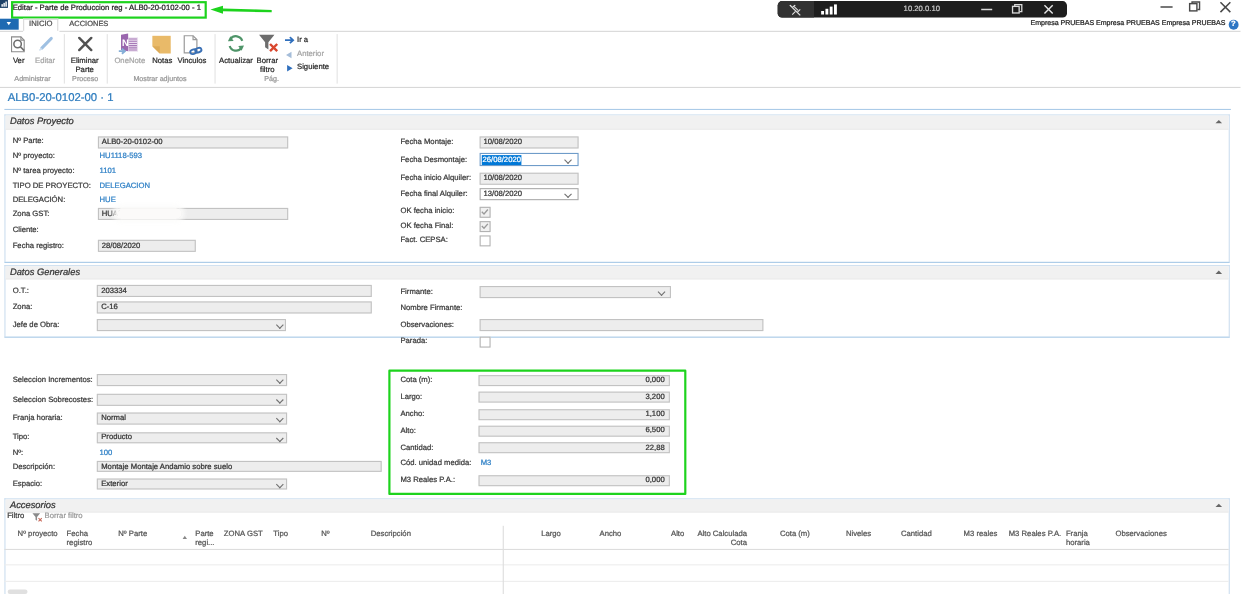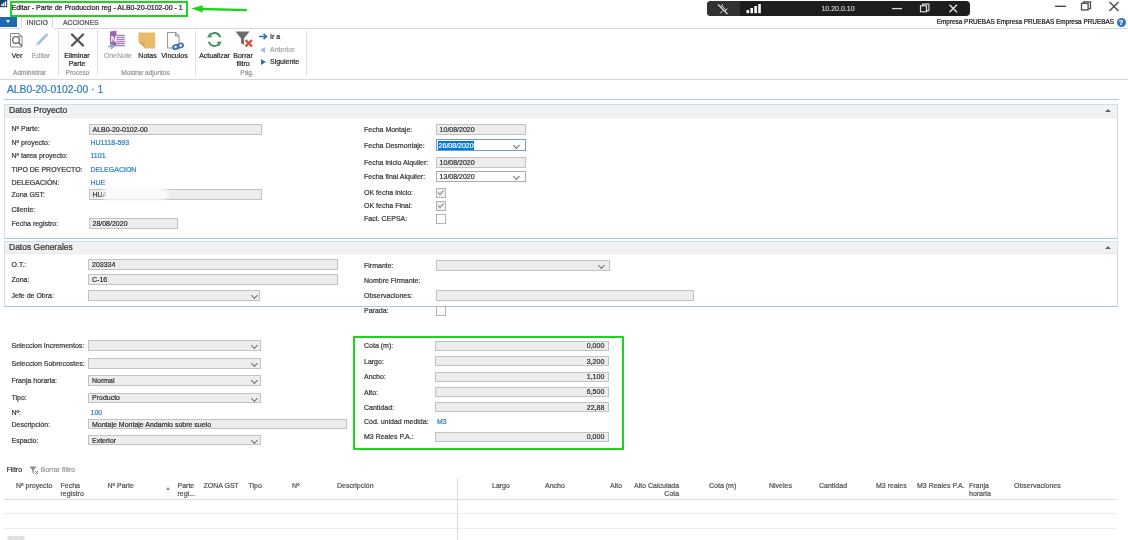--- a/index.html
+++ b/index.html
@@ -7,21 +7,21 @@
   .abs{position:absolute;}
   .lbl{position:absolute;font-size:7px;color:#3a3a3a;height:11px;line-height:11px;white-space:nowrap;}
   .tb{position:absolute;background:#ededed;border:1px solid #c2c2c2;font-size:7px;color:#333;
       display:flex;align-items:center;padding:0 0 0 3px;white-space:nowrap;overflow:hidden;box-sizing:border-box;}
   .tbw{background:#fff;border-color:#ababab;}
   .num{justify-content:flex-end;padding:0 4px 0 0;}
   .link{position:absolute;font-size:7px;color:#2f80c6;height:11px;line-height:11px;white-space:nowrap;}
   .chev{position:absolute;width:3.8px;height:3.8px;border-right:1px solid #707070;border-bottom:1px solid #707070;transform:rotate(45deg);}
   .cb{position:absolute;width:8px;height:8px;border:1px solid #b2b2b2;background:#fff;}
   .cbg{background:#f1f1f1;}
-  .sect{position:absolute;left:3.5px;width:1114px;background:#fff;border:1px solid #ccdeef;border-bottom-color:#a6c8e6;box-sizing:border-box;}
+  .sect{position:absolute;left:3.5px;width:1114px;background:#fff;border:1px solid #ccdeef;border-bottom-color:#a6c8e6;box-sizing:border-box;font-style:italic;}
   .shead{position:absolute;left:0;top:0;right:0;height:11.5px;background:#f1f1f1;border-bottom:1px solid #ebebeb;
      font-size:8.5px;color:#333;line-height:11px;padding-left:4.5px;}
   .sarr{position:absolute;right:6px;top:4px;width:0;height:0;border-left:3px solid transparent;border-right:3px solid transparent;border-bottom:3.5px solid #666;}
   .ribl{position:absolute;font-size:7px;color:#2b2b2b;text-align:center;white-space:nowrap;line-height:7.8px;}
   .gray{color:#a6a6a6;}
   .grplbl{position:absolute;font-size:6.5px;color:#989898;text-align:center;white-space:nowrap;}
   .vsep{position:absolute;top:31px;height:45px;width:1px;background:#e3e3e3;}
   .thead{position:absolute;font-size:7px;color:#555;line-height:7.6px;white-space:nowrap;}
   .rline{position:absolute;left:4px;width:1113px;height:1px;background:#ededed;}
 </style></head>
@@ -256,20 +256,23 @@
   <div class="tb num" style="left:435.3px;top:371.5px;width:174px;height:10px;">1,100</div>
   <div class="lbl" style="left:364px;top:386.5px;">Alto:</div>
   <div class="tb num" style="left:435.3px;top:386.7px;width:174px;height:10px;">6,500</div>
   <div class="lbl" style="left:364px;top:402px;">Cantidad:</div>
   <div class="tb num" style="left:435.3px;top:402.2px;width:174px;height:10px;">22,88</div>
   <div class="lbl" style="left:364px;top:415.5px;">Cód. unidad medida:</div>
   <div class="link" style="left:437px;top:415.5px;">M3</div>
   <div class="lbl" style="left:364px;top:431px;">M3 Reales P.A.:</div>
   <div class="tb num" style="left:435.3px;top:431.5px;width:174px;height:10px;">0,000</div>
 
+  <div class="sect" style="top:452.5px;height:88px;border-bottom:none;">
+    <div class="shead">Accesorios<div class="sarr"></div></div>
+  </div>
   <div class="lbl" style="left:6.5px;top:464px;font-size:7px;">Filtro</div>
   <svg class="abs" style="left:29px;top:465.5px" width="10" height="9">
     <polygon points="0.5,0.5 7.5,0.5 4.7,4 4.7,7.5 3.3,6.5 3.3,4" fill="#8a8a8a"></polygon>
     <path d="M6 5 L9 8 M9 5 L6 8" stroke="#c86a5a" stroke-width="1"></path>
   </svg>
   <div class="lbl" style="left:40.5px;top:464px;font-size:7px;color:#9a9a9a;">Borrar filtro</div>
 
   <div class="thead" style="left:16px;top:482px;">Nº proyecto</div>
   <div class="thead" style="left:60.5px;top:482px;">Fecha<br>registro</div>
   <div class="thead" style="left:107.5px;top:482px;">Nº Parte</div>

